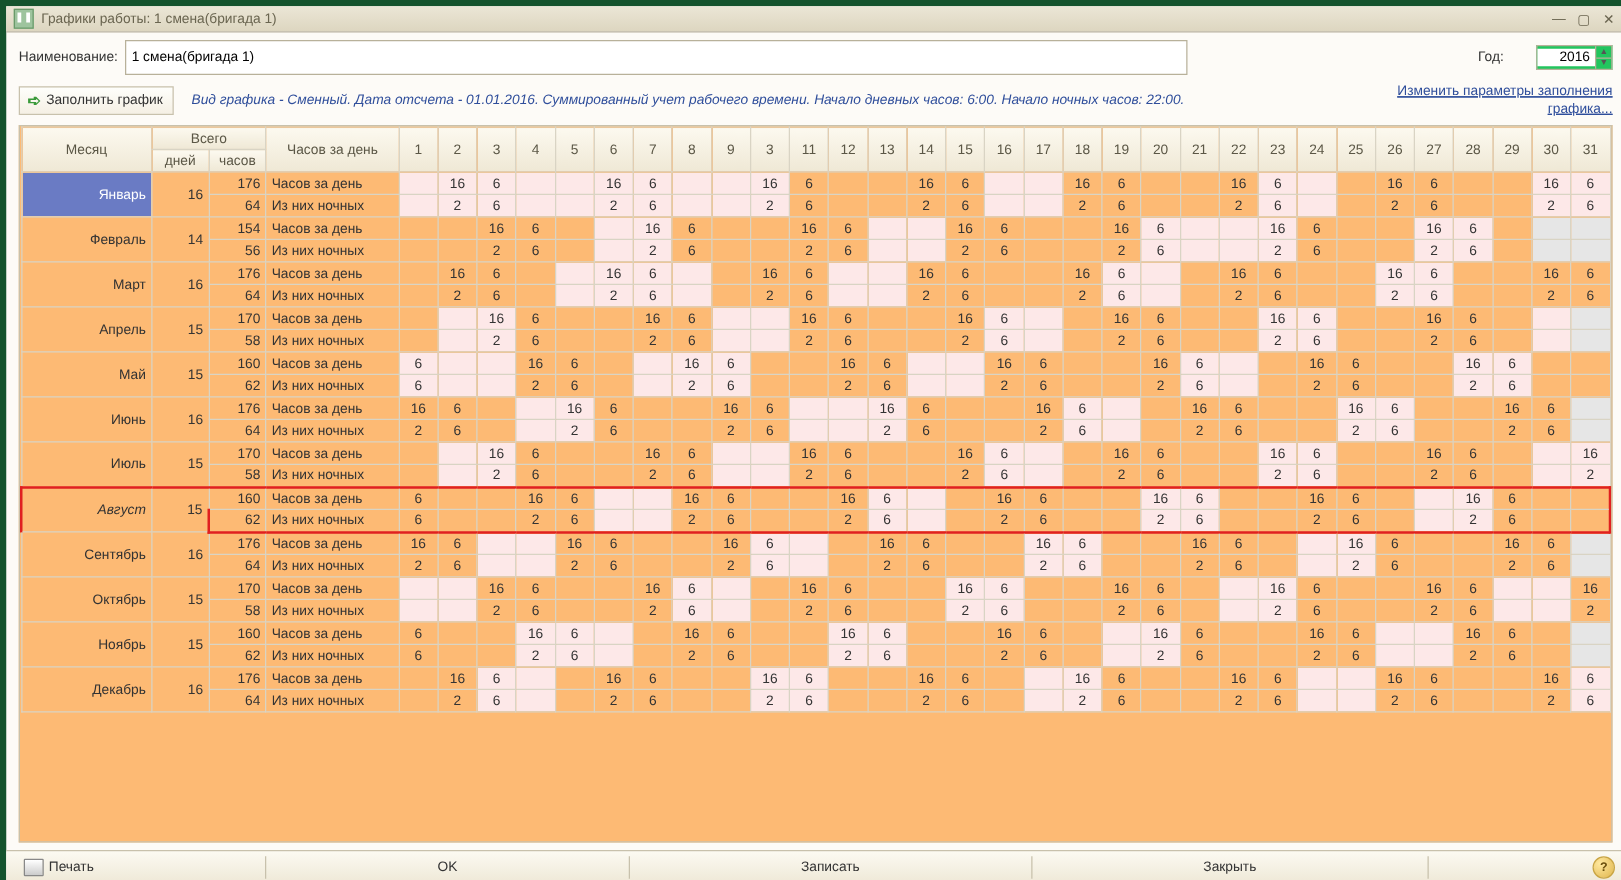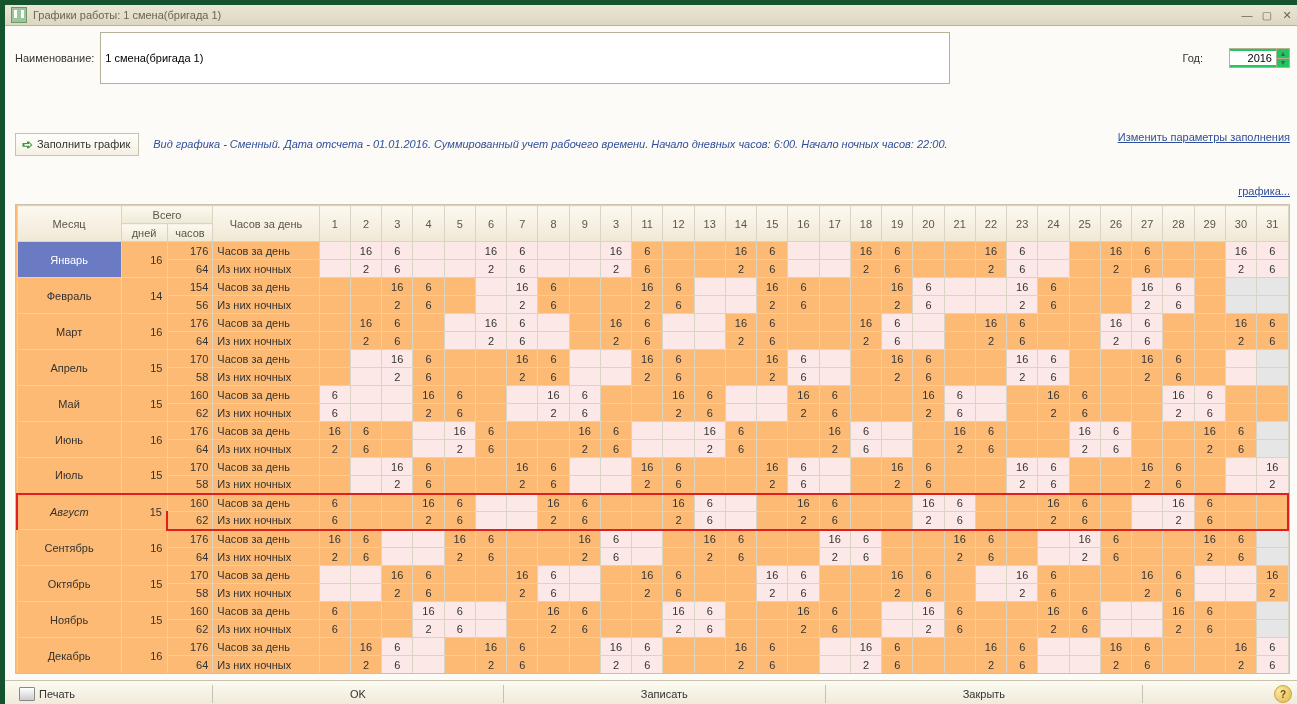--- a/index.html
+++ b/index.html
@@ -7,42 +7,42 @@
   .titlebar { background: linear-gradient(#ebe6d6, #ddd6c0); height: 20px; display: flex; align-items: center; padding: 0 6px; border-bottom: 1px solid #b9b2a0; }
   .titlebar .app-icon { width: 14px; height: 14px; background: #9ec49e; border: 1px solid #6a9a6a; margin-right: 6px; position: relative; }
   .titlebar .app-icon::before, .titlebar .app-icon::after { content: ""; position: absolute; background: #fff; }
   .titlebar .app-icon::before { left: 2px; top: 2px; width: 3px; height: 8px; }
   .titlebar .app-icon::after { right: 2px; top: 2px; width: 3px; height: 8px; }
   .titlebar-title { flex: 1; color: #6a6550; font-size: 11px; }
   .titlebar-btns { display: flex; gap: 6px; }
   .titlebar-btns span { width: 14px; height: 14px; display: inline-flex; align-items: center; justify-content: center; color: #6a6550; cursor: pointer; font-family: "Segoe UI Symbol", sans-serif; }
   .toolbar { padding: 6px 10px; display: flex; align-items: center; gap: 6px; justify-content: flex-end; }
   .toolbar label { color: #333; }
-  .toolbar .name-input { flex: 0 0 840px; height: 18px; border: 1px solid #b8b19a; background: #fff; padding: 16px 4px; font-family: Arial; font-size: 11px; }
+  .toolbar .name-input { flex: 0 0 840px; height: 18px; border: 1px solid #b8b19a; background: #fff; padding: 4px 4px; font-family: Arial; font-size: 11px; }
   .toolbar .year-label { margin-left: auto; }
   .year-spin { display: inline-flex; border: 1px solid #b8b19a; background: #22c55e; height: 18px; align-items: center; margin-left: 20px; }
   .year-spin input { border: none; width: 40px; text-align: right; font-family: Arial; font-size: 11px; padding-right: 4px; }
   .year-spin .spinbtns { display: flex; flex-direction: column; border-left: 1px solid #b8b19a; height: 18px; }
   .year-spin .spinbtns span { width: 12px; height: 9px; display: flex; align-items: center; justify-content: center; font-size: 7px; color: #555; }
   .year-spin .spinbtns span:first-child { border-bottom: 1px solid #b8b19a; }
   .subbar { padding: 0 10px 6px 10px; display: flex; align-items: center; }
   .fill-btn { background: linear-gradient(#fefefb,#f5f0e4); border: 1px solid #c8c1ac; padding: 3px 8px 3px 6px; display: inline-flex; align-items: center; gap: 4px; cursor: pointer; }
   .fill-btn .arrow { color: #3a9a3a; font-weight: bold; font-size: 13px; }
   .info-text { color: #2f4e9b; padding-left: 14px; font-size: 11px; font-style: italic; }
   .link-params { margin-left: auto; color: #2f4e9b; text-decoration: underline; text-align: right; line-height: 14px; font-size: 11px; }
-  .link-params div { text-decoration: underline; margin-top: 40px; }
+  .link-params div { text-decoration: underline; }
   .grid-wrap { flex: 1; margin: 0 10px 6px 10px; border: 1px solid #c8c1ac; overflow: hidden; background: #fdba74; }
   table.grid { border-collapse: collapse; table-layout: fixed; width: 100%; font-size: 11px; }
   table.grid th, table.grid td { border: 1px solid #d9d4c4; padding: 2px 4px; height: 18px; box-sizing: border-box; overflow: hidden; white-space: nowrap; }
   table.grid thead th { background: linear-gradient(#fcf9ef,#efe8d5); color: #5b5746; font-weight: normal; text-align: center; }
   col.c-month { width: 100px; }
   col.c-days, col.c-hours { width: 44px; }
   col.c-rowlabel { width: 102px; }
   col.c-day { width: 30px; }
-  td.month-cell { text-align: center; margin-left: 12px; }
+  td.month-cell { text-align: right; margin-left: 12px; }
   td.num { text-align: right; padding-right: 6px; }
   td.daycell { text-align: center; }
   td.rowlabel { text-align: left; padding-left: 6px; color: #333; }
   tr.selected td.month-cell { background: #6a7bc4; color: #fff; }
   td.weekend { background: #fde8e8; }
   tr.highlight-top td { border-top: 2px solid #e02020 !important; }
   tr.highlight-top td:first-child { border-left: 2px solid #e02020 !important; font-style: italic; }
   tr.highlight-top td:last-child  { border-right: 2px solid #e02020 !important; }
   tr.highlight-bot td { border-bottom: 2px solid #e02020 !important; }
   tr.highlight-bot td:first-child { border-left: 2px solid #e02020 !important; }

